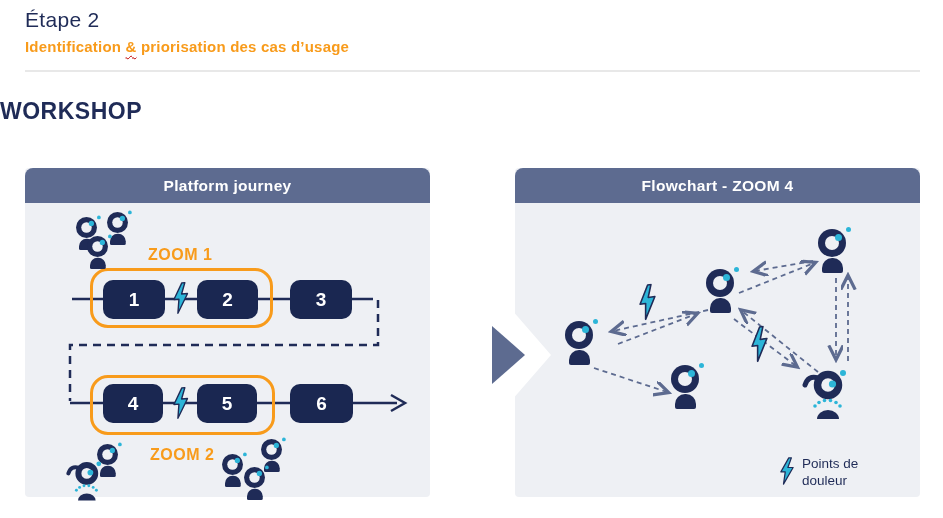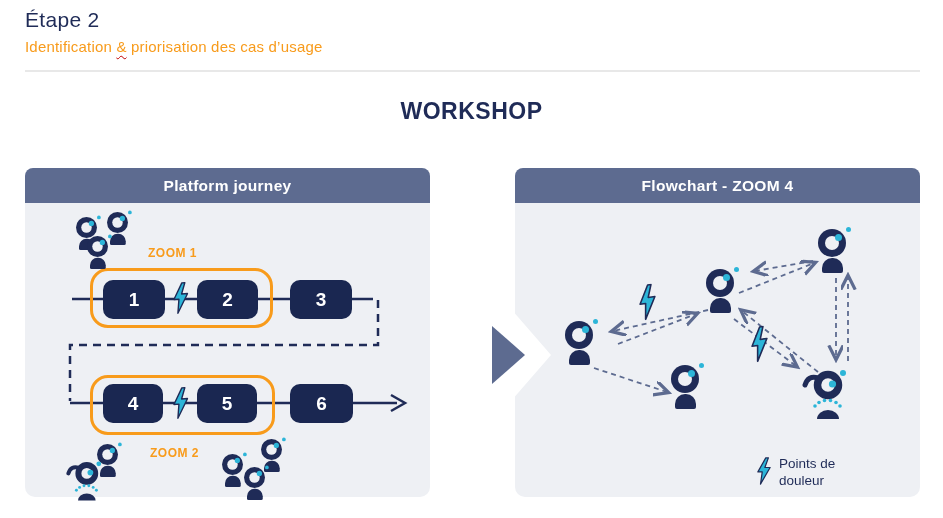--- a/index.html
+++ b/index.html
@@ -5,53 +5,53 @@
   :root{
     --navy:#1f2b57; --box:#1a2751; --orange:#f89b1b; --cyan:#2cb5d8;
     --slate:#5d6b90; --panel:#eef0f4; --rule:#e8e8e8;
   }
   *{margin:0;padding:0;box-sizing:border-box}
   html,body{background:#fff}
   body{font-family:"Liberation Sans", sans-serif;}
   .page{position:relative;width:943px;height:518px;background:#fff;overflow:hidden}
 
   .etape{position:absolute;left:25px;top:8px;font-size:21px;font-weight:normal;color:var(--navy);letter-spacing:.3px}
-  .subtitle{position:absolute;left:25px;top:38px;font-size:15px;font-weight:normal;color:var(--orange);letter-spacing:.2px}
+  .subtitle{position:absolute;left:25px;top:38px;font-size:15px;font-weight:bold;color:var(--orange);letter-spacing:.2px}
   .squiggle{text-decoration:underline wavy #c00000 1px;text-underline-offset:3px}
   .rule{position:absolute;left:25px;top:70px;width:895px;height:2px;background:var(--rule)}
-  .workshop{position:absolute;left:0;top:98px;width:943px;text-align:center;font-size:23px;font-weight:bold;color:var(--navy);letter-spacing:.5px}
-
-  .panel{position:absolute;top:168px;width:405px;height:329px;background:var(--panel);border-radius:10px}
+  .workshop{position:absolute;left:0;top:98px;width:943px;font-size:23px;font-weight:bold;color:var(--navy);letter-spacing:.5px}
+
+  .panel{position:absolute;top:168px;width:405px;height:329px;background:var(--panel);border-radius:4px}
   .panel.left{left:25px}
   .panel.right{left:515px}
   .panel-head{position:absolute;left:0;top:0;width:100%;height:35px;background:var(--slate);
     border-radius:8px 8px 0 0;display:flex;align-items:center;justify-content:center;
     color:#fff;font-size:15.5px;font-weight:bold;letter-spacing:.3px}
 
   .lines{position:absolute;left:0;top:0;width:405px;height:330px;pointer-events:none}
 
   .zoombox{position:absolute;border:3px solid var(--orange);border-radius:18px;background:transparent}
-  .zoomlabel{position:absolute;color:var(--orange);font-size:12px;font-weight:bold;letter-spacing:.5px}
+  .zoomlabel{position:absolute;color:var(--orange);font-size:16px;font-weight:bold;letter-spacing:.5px}
 
   .step{position:absolute;height:39px;background:var(--box);border-radius:10px;color:#fff;
     font-size:19px;font-weight:bold;display:flex;align-items:center;justify-content:center}
 
   .person{position:absolute;width:34px;height:48px}
   .p-head{position:absolute;left:0;top:0;width:28px;height:28px;border-radius:50%;background:var(--navy)}
   .p-head::after{content:"";position:absolute;inset:7px;border-radius:50%;background:var(--panel)}
   .p-din{position:absolute;width:7px;height:7px;border-radius:50%;background:var(--cyan);left:17px;top:5px;z-index:1}
   .p-dout{position:absolute;width:5px;height:5px;border-radius:50%;background:var(--cyan);left:28px;top:-2px}
   .p-body{position:absolute;left:4px;top:29px;width:21px;height:15px;background:var(--navy);border-radius:10px 10px 2px 2px}
   .person.sm{transform:scale(.75);transform-origin:top left}
 
   .bolt{position:absolute}
   .robot{position:absolute}
   .robot.sm{transform:scale(.8);transform-origin:top left}
 
-  .legend{position:absolute;left:242px;top:288px;display:flex;gap:8px;align-items:flex-end}
+  .legend{position:absolute;left:265px;top:288px;display:flex;gap:8px;align-items:flex-end}
   .legend-text{color:var(--navy);font-size:13.5px;line-height:1.25;width:84px}
 
   .notch{position:absolute;left:505px;top:302px;width:46px;height:106px;background:#fff;
     clip-path:polygon(0 0,100% 50%,0 100%);z-index:3}
   .big-arrow{position:absolute;left:492px;top:326px;width:33px;height:58px;background:var(--slate);
     clip-path:polygon(0 0,100% 50%,0 100%);z-index:4}
 </style>
 </head>
 <body>
 

